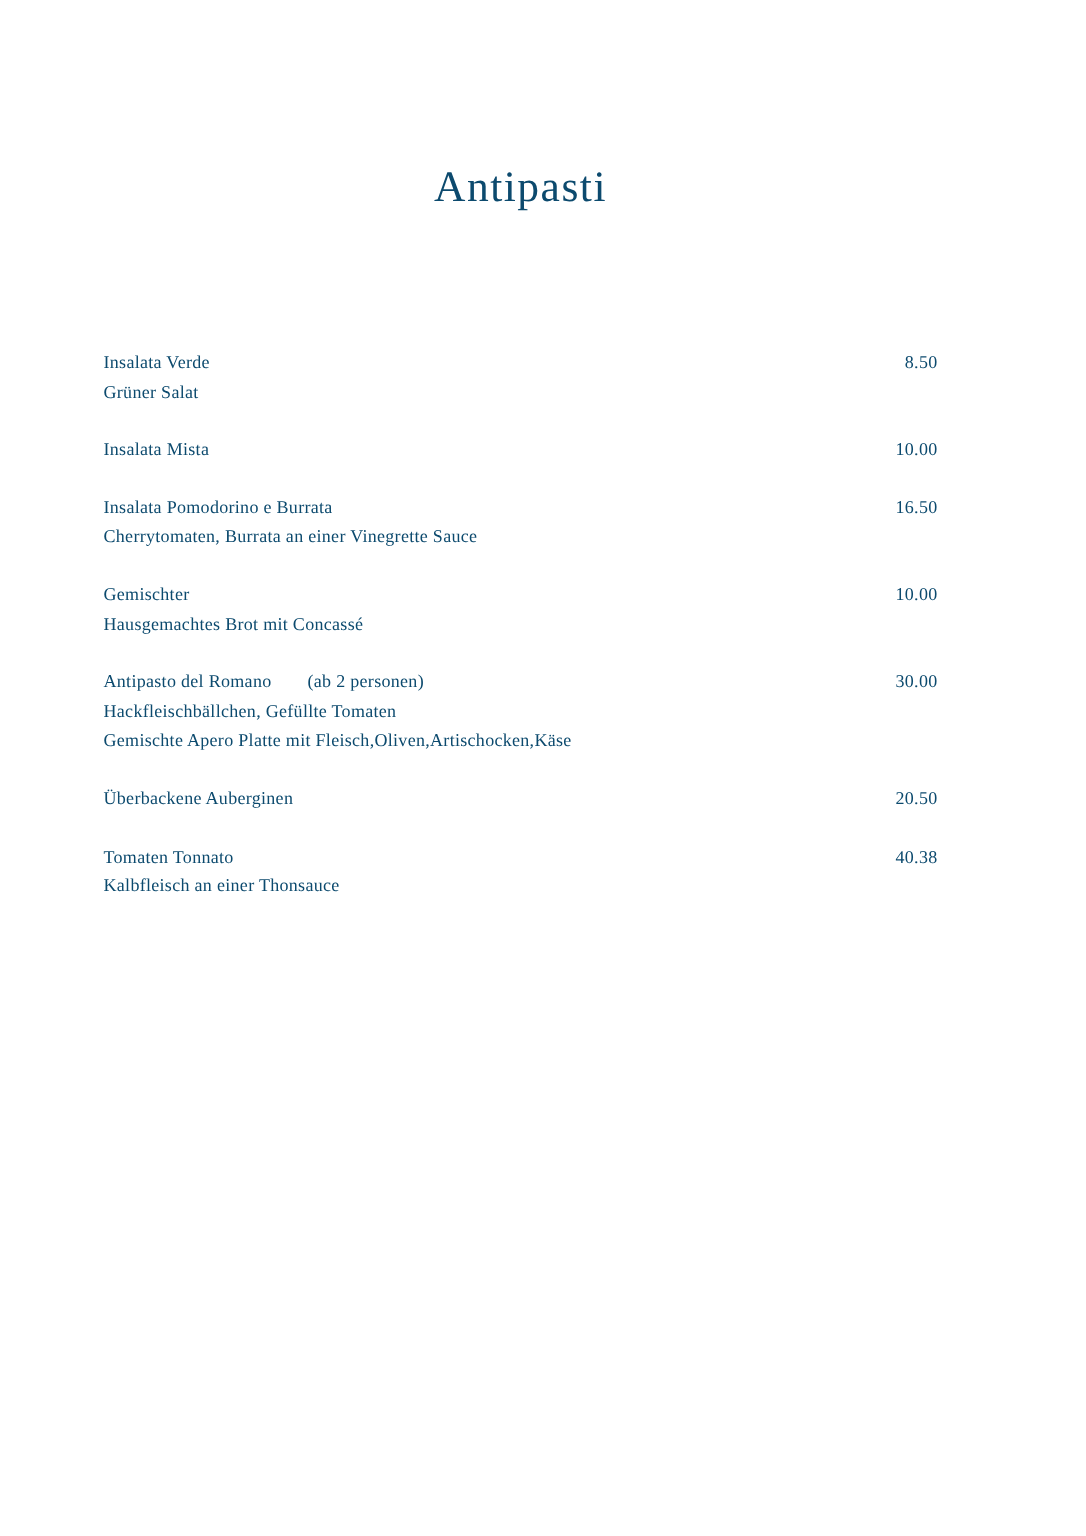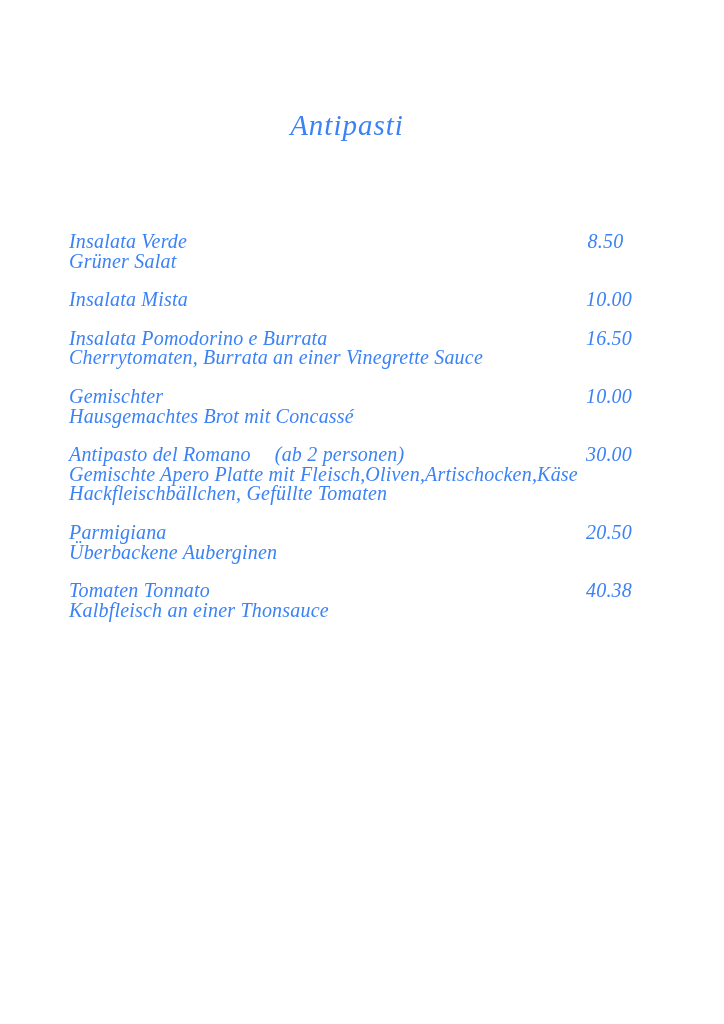--- a/index.html
+++ b/index.html
@@ -6,55 +6,54 @@
     margin: 0;
     padding: 0;
     background: #ffffff;
   }
   .page {
     position: relative;
     width: 724px;
     height: 748px;
     background: #ffffff;
     font-family: "Liberation Serif", serif;
-    color: #3b82f6;
+    color: #0c4a6e;
     overflow: hidden;
     box-sizing: border-box;
-    font-style: italic;
   }
   .content {
     box-sizing: border-box;
     padding: 0 99px 0 69px; 
   }
   .menu-title {
     margin: 0;
     padding-top: 106px;
     font-size: 29px;
     font-weight: normal;
     letter-spacing: 1px;
     text-align: center;
     line-height: 38px;
   }
   .menu-items {
     margin-top: 88px;
   }
   .item {
     display: flex;
     margin-bottom: 19px;
-    font-size: 20px;
+    font-size: 12px;
     line-height: 19.6px;
     letter-spacing: 0.2px;
   }
   .item-left {
     width: 517px;
     flex: 0 0 517px;
   }
   .item-price {
     flex: 1 1 auto;
-    text-align: center;
+    text-align: right;
     white-space: nowrap;
   }
   .item-note {
     margin-left: 24px;
   }
 </style>
 </head>
 <body>
 
 <div class="page">
@@ -84,28 +83,27 @@
         <div class="item">
           <div class="item-left">
             <div class="item-name-line"><span class="item-name">Gemischter</span></div>
             <div class="item-desc">Hausgemachtes Brot mit Concassé</div>
           </div>
           <div class="item-price">10.00</div>
         </div>
         <div class="item">
           <div class="item-left">
             <div class="item-name-line"><span class="item-name">Antipasto del Romano</span><span class="item-note">(ab 2 personen)</span></div>
+            <div class="item-desc">Hackfleischbällchen, Gefüllte Tomaten</div>
             <div class="item-desc">Gemischte Apero Platte mit Fleisch,Oliven,Artischocken,Käse</div>
-            <div class="item-desc">Hackfleischbällchen, Gefüllte Tomaten</div>
           </div>
           <div class="item-price">30.00</div>
         </div>
         <div class="item">
           <div class="item-left">
-            <div class="item-name-line"><span class="item-name">Parmigiana</span></div>
             <div class="item-desc">Überbackene Auberginen</div>
           </div>
           <div class="item-price">20.50</div>
         </div>
         <div class="item">
           <div class="item-left">
             <div class="item-name-line"><span class="item-name">Tomaten Tonnato</span></div>
             <div class="item-desc">Kalbfleisch an einer Thonsauce</div>
           </div>
           <div class="item-price">40.38</div>

